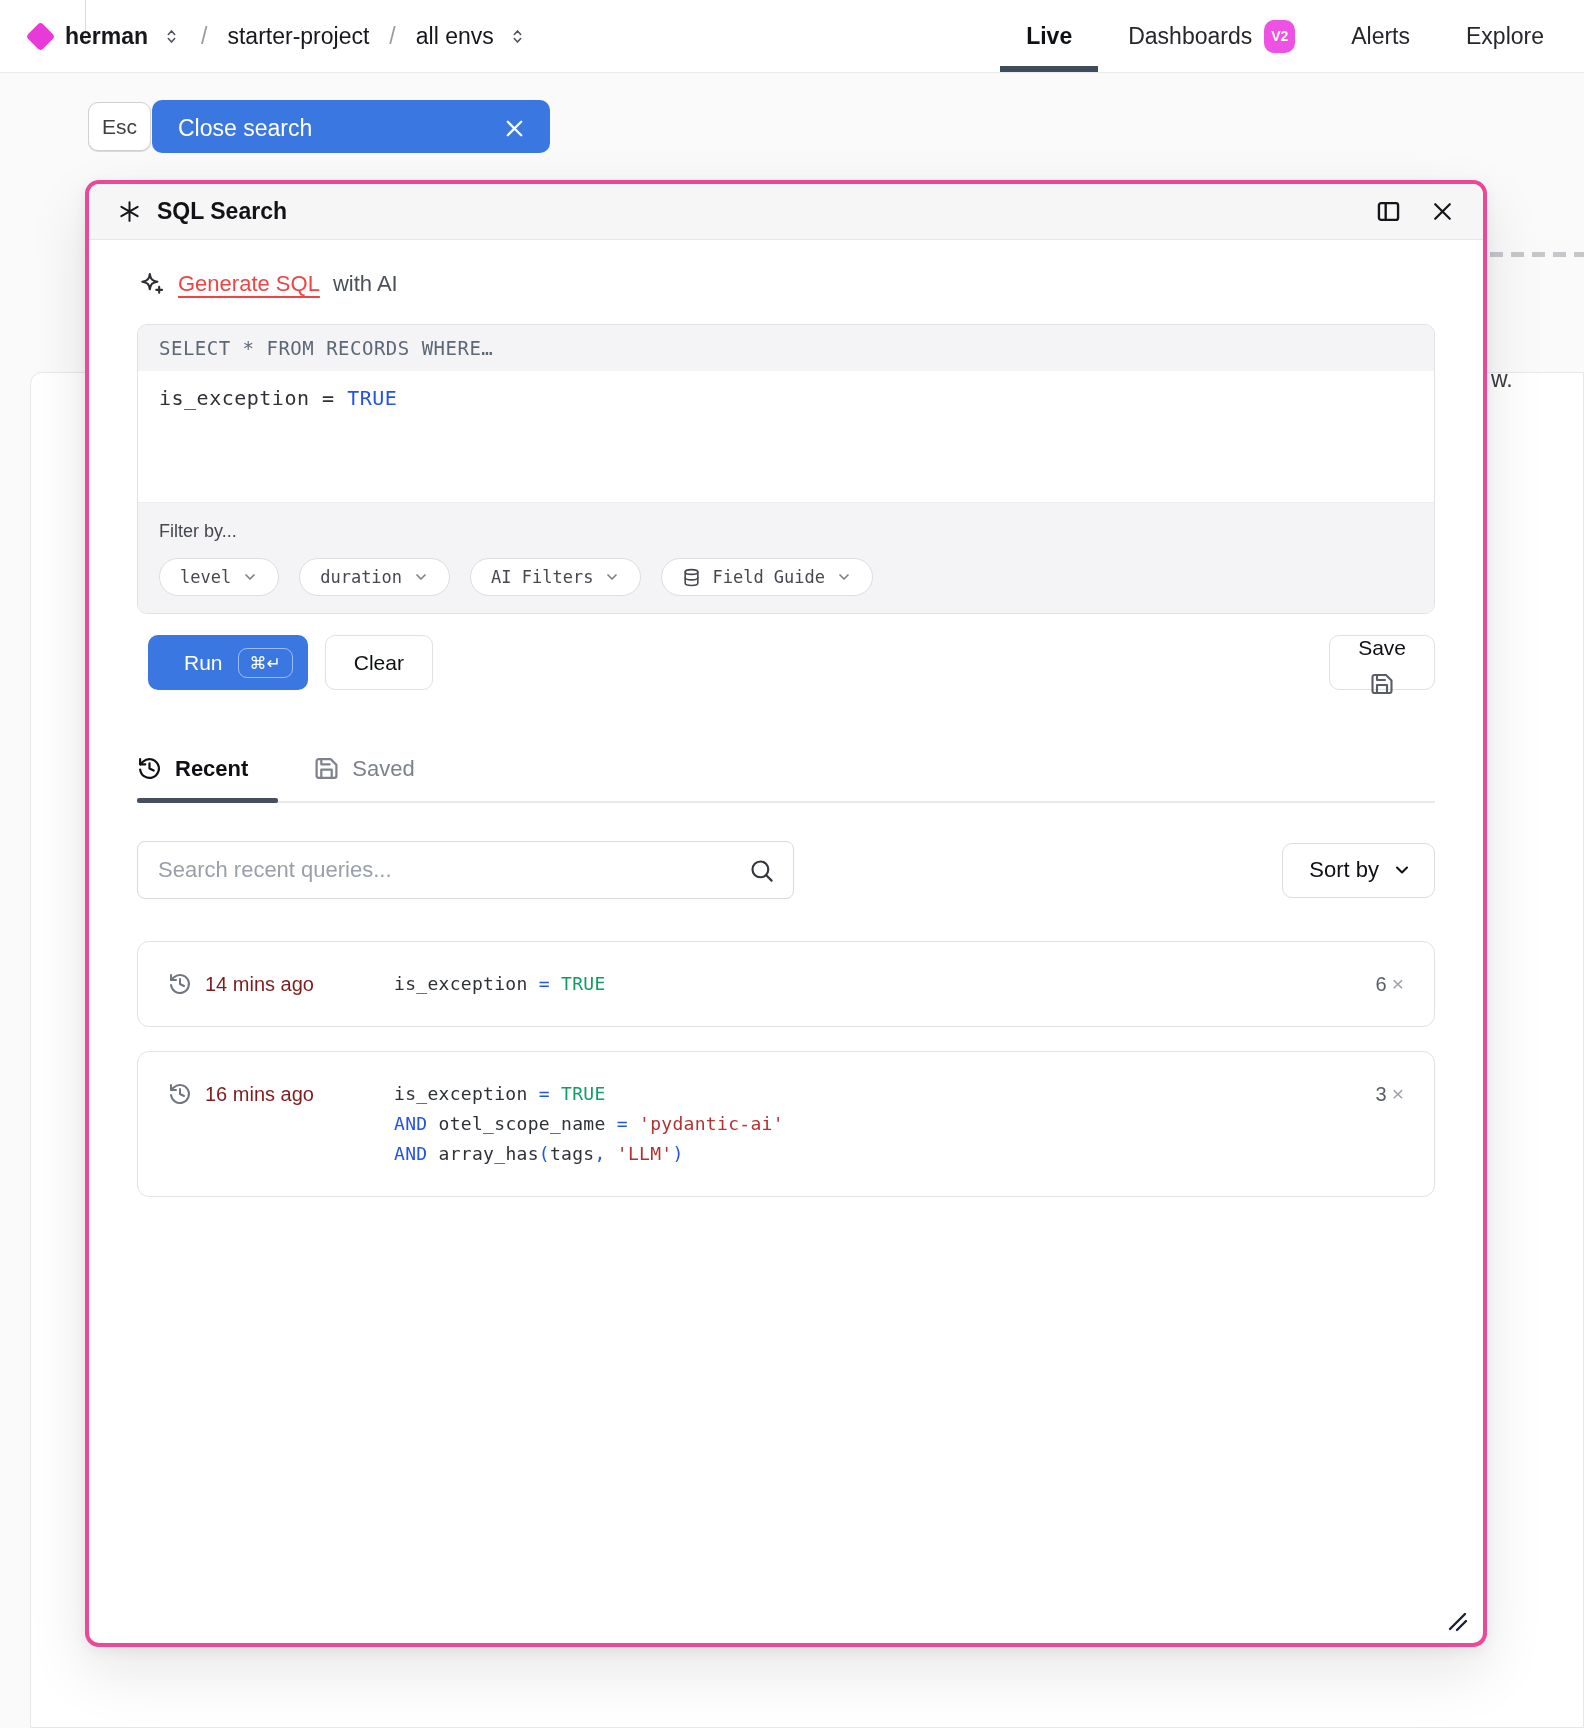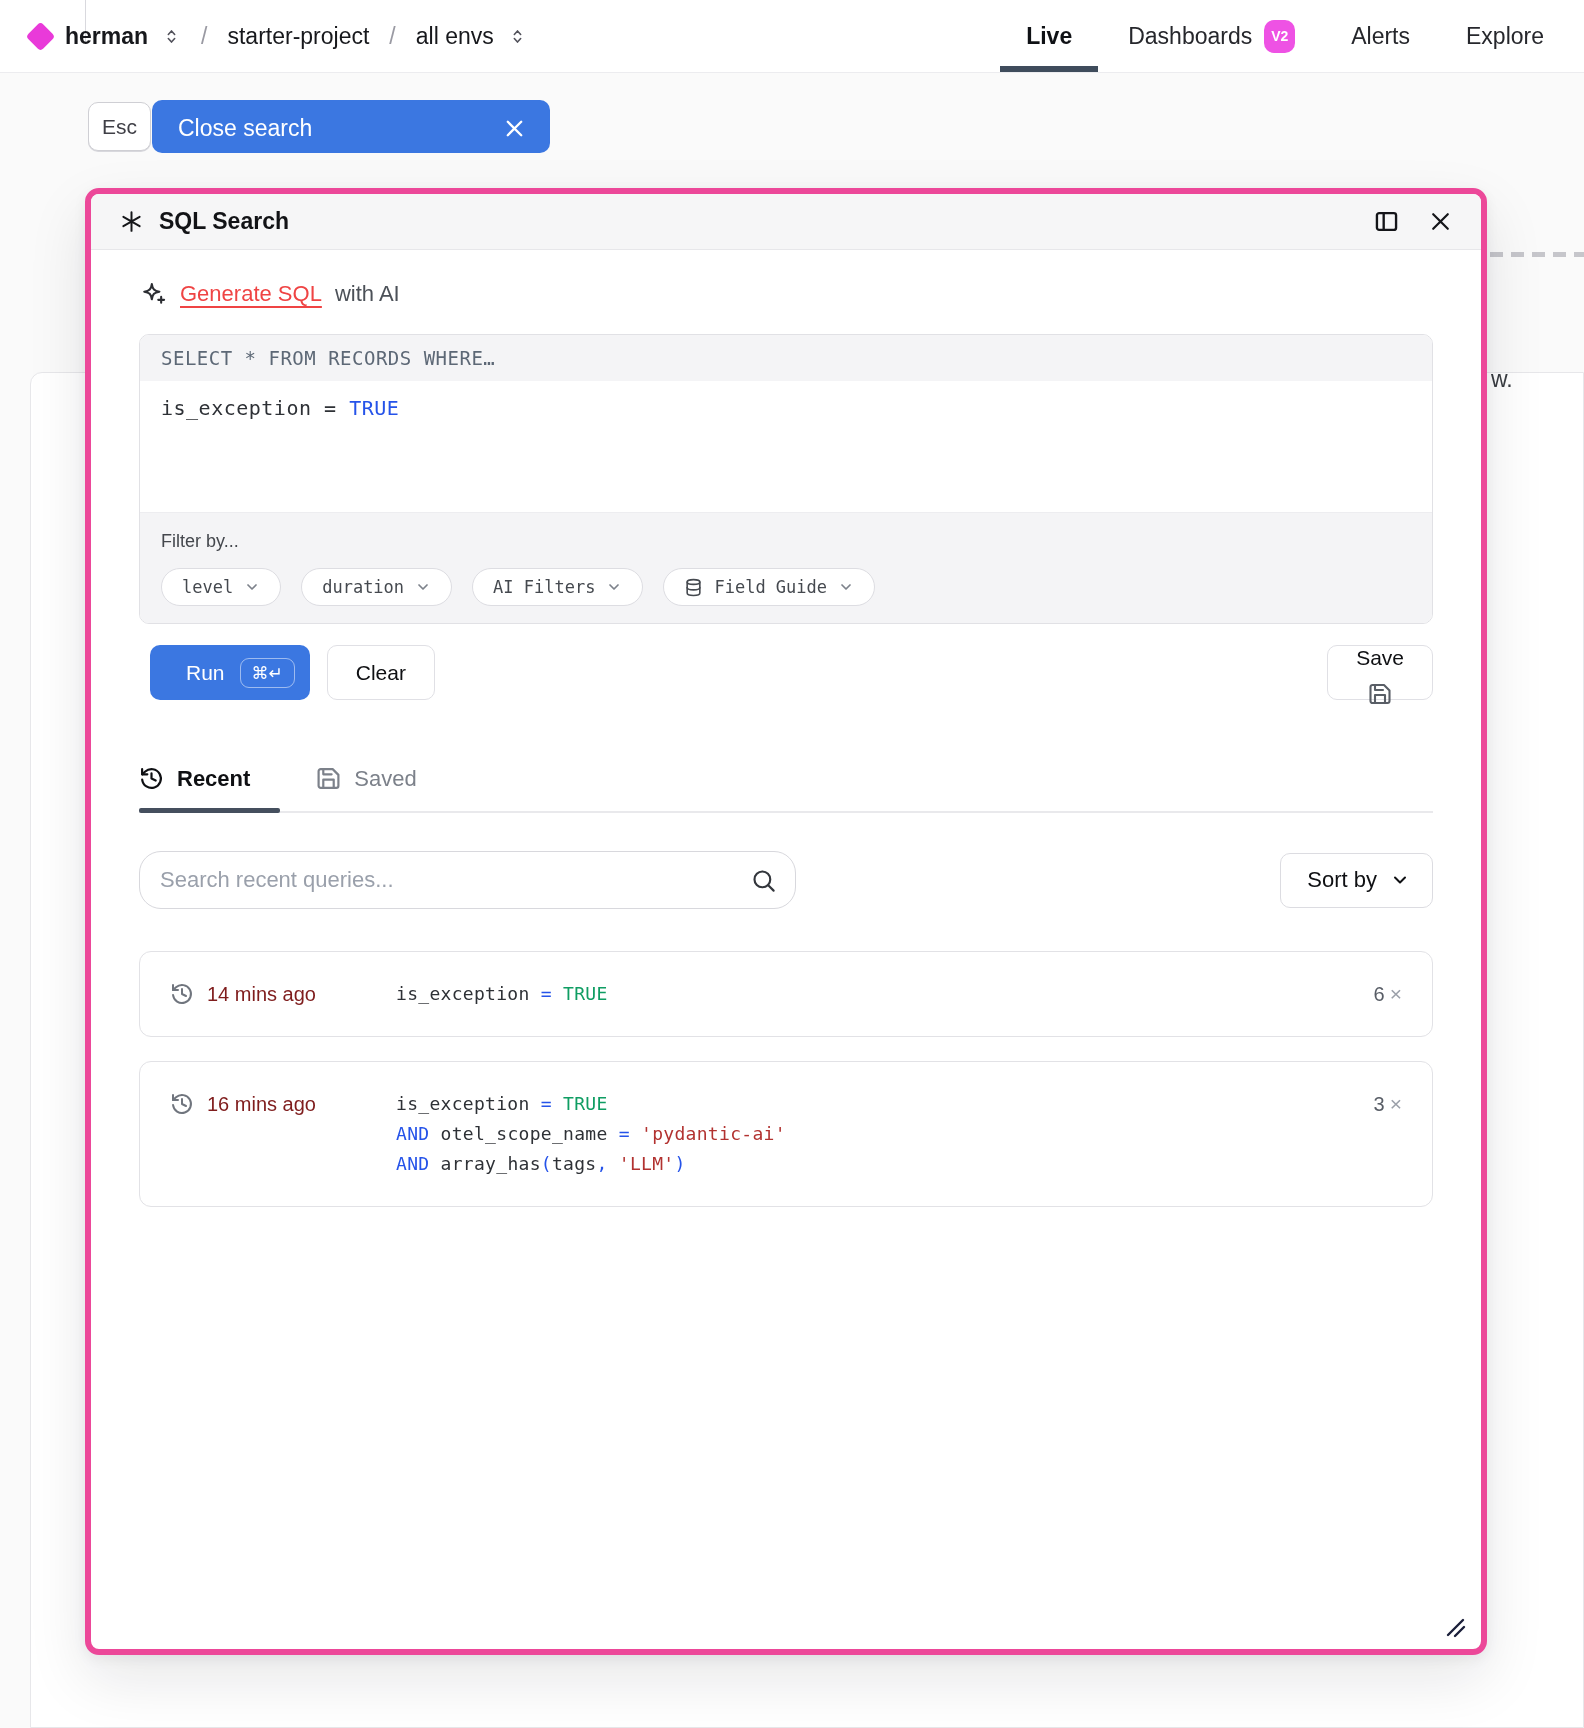--- a/index.html
+++ b/index.html
@@ -30,21 +30,21 @@
     background:repeating-linear-gradient(90deg,#c6c6cb 0 13px,transparent 13px 21px); }
   .bg-clipped-text { position:absolute; left:1491px; top:366px; font-size:23px; color:#3a3d42; }
 
   
   .esc-key { position:absolute; left:88px; top:102px; height:49px; padding:0 13px; display:flex; align-items:center;
     background:#ffffff; border:1.5px solid #cfcfd4; border-radius:10px; box-shadow:0 1px 0 #d8d8dd; font-size:21px; color:#3f3f46; z-index:6; }
   .close-search { position:absolute; left:152px; top:100px; width:398px; height:53px; display:flex; align-items:center; justify-content:space-between;
     padding:4px 24px 0 26px; border:none; border-radius:10px; background:#3b77e1; color:#ffffff; font-size:23px; cursor:pointer; z-index:6; font-family:"Liberation Sans",sans-serif; }
 
   
-  .modal { position:absolute; left:85px; top:188px; width:1402px; height:1467px; background:#ffffff; border:6px solid #ec4899; border-radius:14px;
+  .modal { position:absolute; left:85px; top:180px; width:1402px; height:1467px; background:#ffffff; border:4px solid #ec4899; border-radius:14px;
     box-shadow:0 24px 60px rgba(16,18,27,.10), 0 4px 14px rgba(16,18,27,.06); z-index:4; overflow:hidden; }
   .modal-header { height:56px; background:#f6f6f7; border-bottom:1px solid #e7e7ea; display:flex; align-items:center; justify-content:space-between; padding:0 28px; }
   .mh-left { display:flex; align-items:center; gap:15px; }
   .modal-title { font-size:23px; font-weight:700; color:#121316; }
   .mh-right { display:flex; align-items:center; gap:28px; }
   .icon-btn { background:none; border:none; padding:0; color:#141519; cursor:pointer; display:flex; }
 
   .modal-body { padding:0 48px; }
 
   .genai-row { margin-top:30px; display:flex; align-items:center; gap:13px; font-size:22px; color:#34373c; }
@@ -77,21 +77,21 @@
   .save-btn .ic { color:#595e66; }
 
   .qtabs { margin-top:66px; display:flex; border-bottom:2px solid #e9e9ec; }
   .qtab { position:relative; display:flex; align-items:flex-start; gap:13px; padding:0 30px 19px 0; font-size:22px; color:#7c818a; cursor:pointer; }
   .qtab + .qtab { margin-left:36px; padding-right:12px; }
   .qtab.active { color:#0f1013; font-weight:600; }
   .qtab.active::after { content:""; position:absolute; left:0; right:0; bottom:-2px; height:5px; background:#454f5e; border-radius:2px; }
 
   .search-row { margin-top:38px; display:flex; align-items:center; justify-content:space-between; }
   .search-wrap { position:relative; width:657px; }
-  .search-input { width:100%; height:58px; border:1.5px solid #d8d8dd; border-radius:22px; padding:0 64px 0 20px;
+  .search-input { width:100%; height:58px; border:1.5px solid #d8d8dd; border-radius:8px; padding:0 64px 0 20px;
     font-size:22px; color:#0f1013; background:#ffffff; outline:none; font-family:"Liberation Sans",sans-serif; }
   .search-input::placeholder { color:#9aa0ab; }
   .search-icon { position:absolute; right:19px; top:16px; color:#33363c; }
   .sort-btn { height:55px; padding:0 22px 0 26px; display:flex; align-items:center; gap:13px; background:#ffffff; border:1.5px solid #dcdce1;
     border-radius:10px; font-size:22px; color:#0f1013; cursor:pointer; font-family:"Liberation Sans",sans-serif; }
 
   .query-list { margin-top:42px; display:flex; flex-direction:column; gap:24px; }
   .query-card { border:1.5px solid #e2e2e6; border-radius:12px; padding:27px 30px; display:flex; align-items:flex-start; cursor:pointer; background:#ffffff; }
   .time-group { display:flex; align-items:center; gap:13px; width:226px; flex-shrink:0; color:#70757e; height:30px; }
   .time-text { font-size:20px; color:#7f1d1d; white-space:nowrap; }

